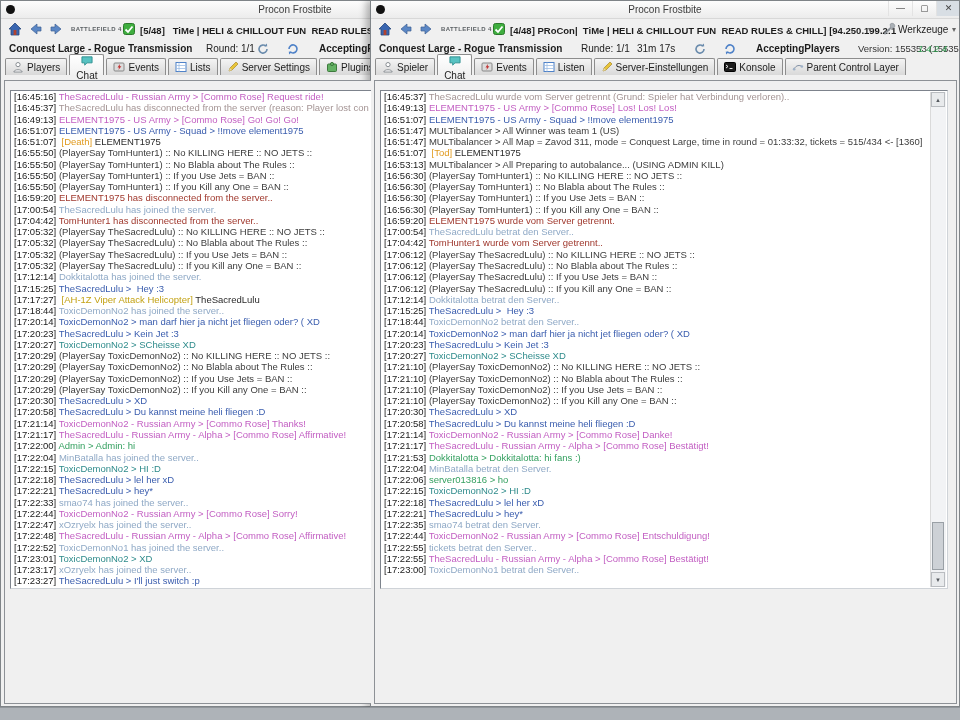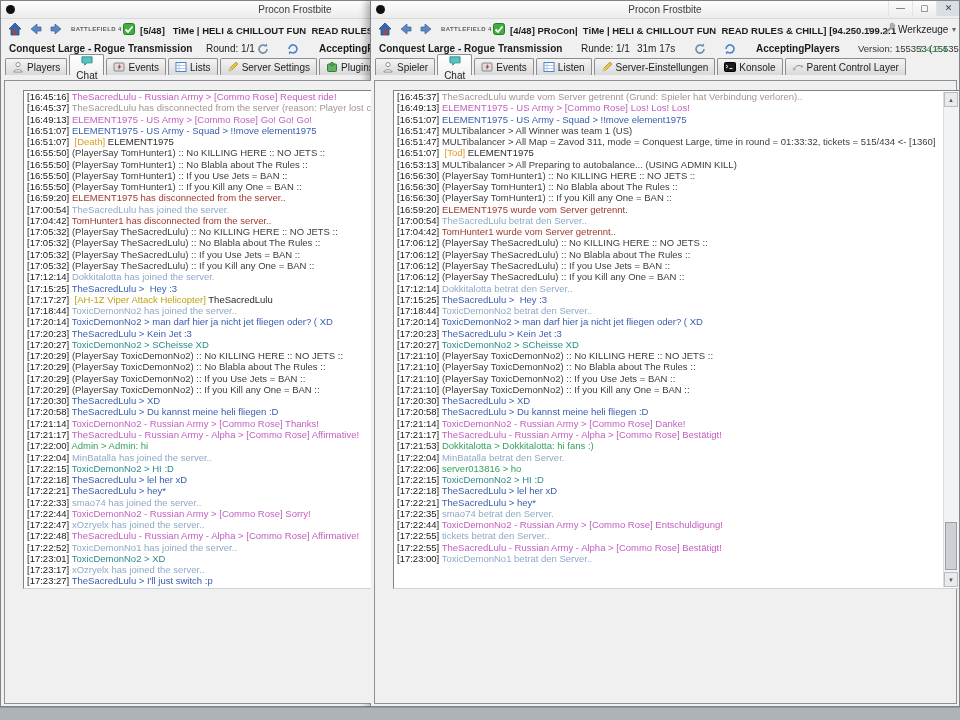--- a/index.html
+++ b/index.html
@@ -46,21 +46,21 @@
   .tab{height:16px;padding:0 6px;margin-right:2px;display:flex;align-items:center;gap:3px;
        font-size:10px;color:#1e1e1e;background:linear-gradient(#f4f4f4,#d9d9d9);
        border:1px solid #8d8d8d;border-bottom:none;border-radius:2px 2px 0 0;white-space:nowrap;}
   .tab.active{height:20px;background:linear-gradient(#ffffff,#f1f1f1);position:relative;z-index:3;flex-direction:column;}
   .tabpage{position:absolute;left:3px;top:79px;width:581px;height:622px;
            border:1px solid #8d9196;background:#f0f0f0;z-index:1;}
 
   
   .log{position:absolute;left:9px;top:89px;width:566px;height:497px;background:#fff;
        border:1px solid #7d838c;border-right-color:#cfd3d8;border-bottom-color:#cfd3d8;
-       overflow:hidden;z-index:2;margin-left:13px;}
+       overflow:hidden;z-index:2;}
   .log-line{white-space:pre;font-size:9.5px;line-height:11.28px;height:11.28px;padding-left:3px;}
   .seg-ts{color:var(--c-ts);}
   .seg-commo{color:var(--c-commo);}
   .seg-join{color:var(--c-join);}
   .seg-leave{color:var(--c-leave);}
   .seg-reason{color:var(--c-reason);}
   .seg-chatB{color:var(--c-chatB);}
   .seg-chatT{color:var(--c-chatT);}
   .seg-say{color:var(--c-say);}
   .seg-death{color:var(--c-death);}
@@ -455,20 +455,21 @@
       <div class="log-line"><span class="seg-ts">[16:51:47] </span><span><span class="seg-say">MULTibalancer &gt; All Map = Zavod 311, mode = Conquest Large, time in round = 01:33:32, tickets = 515/434 &lt;- [1360]</span></span></div>
 
       <div class="log-line"><span class="seg-ts">[16:51:07] </span><span><span class="seg-death"> [Tod] </span><span class="seg-dark">ELEMENT1975</span></span></div>
 
       <div class="log-line"><span class="seg-ts">[16:53:13] </span><span><span class="seg-say">MULTibalancer &gt; All Preparing to autobalance... (USING ADMIN KILL)</span></span></div>
 
       <div class="log-line"><span class="seg-ts">[16:56:30] </span><span><span class="seg-say">(PlayerSay TomHunter1) :: No KILLING HERE :: NO JETS ::</span></span></div>
 
       <div class="log-line"><span class="seg-ts">[16:56:30] </span><span><span class="seg-say">(PlayerSay TomHunter1) :: No Blabla about The Rules ::</span></span></div>
 
+      <div class="log-line"><span class="seg-ts">[16:56:30] </span><span><span class="seg-say">(PlayerSay TomHunter1) :: If you Use Jets = BAN ::</span></span></div>
 
       <div class="log-line"><span class="seg-ts">[16:56:30] </span><span><span class="seg-say">(PlayerSay TomHunter1) :: If you Kill any One = BAN ::</span></span></div>
 
       <div class="log-line"><span class="seg-ts">[16:59:20] </span><span><span class="seg-leave">ELEMENT1975 wurde vom Server getrennt.</span></span></div>
 
       <div class="log-line"><span class="seg-ts">[17:00:54] </span><span><span class="seg-join">TheSacredLulu betrat den Server..</span></span></div>
 
       <div class="log-line"><span class="seg-ts">[17:04:42] </span><span><span class="seg-leave">TomHunter1 wurde vom Server getrennt..</span></span></div>
 
       <div class="log-line"><span class="seg-ts">[17:06:12] </span><span><span class="seg-say">(PlayerSay TheSacredLulu) :: No KILLING HERE :: NO JETS ::</span></span></div>

